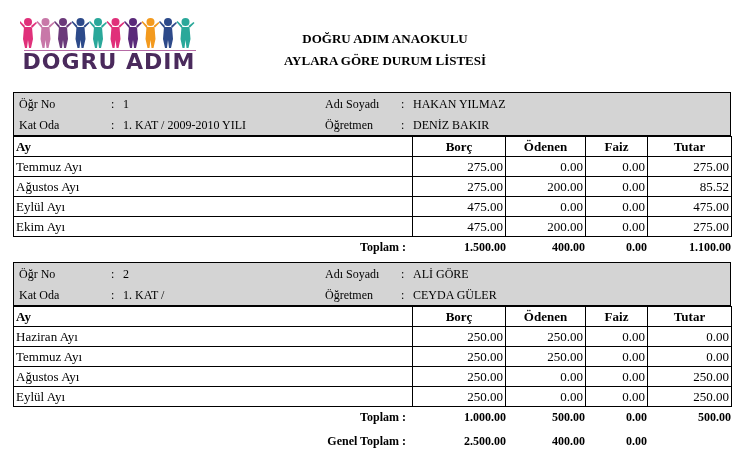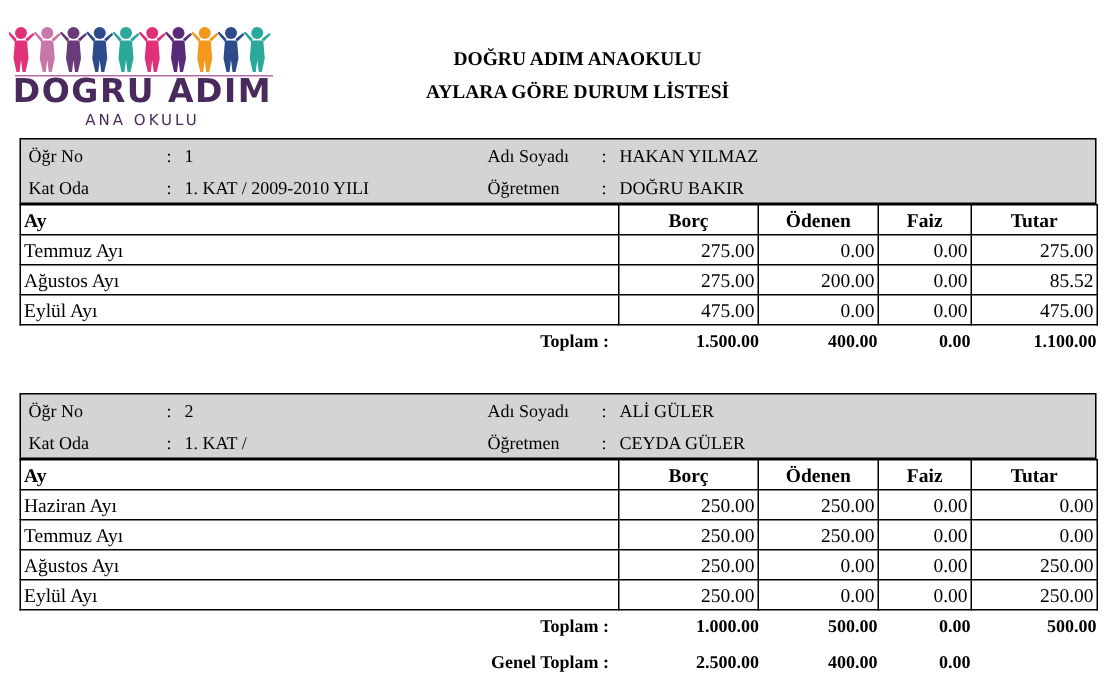--- a/index.html
+++ b/index.html
@@ -1,19 +1,19 @@
 <!DOCTYPE html>
 <html><head>
 <meta charset="utf-8">
 <style>
   html, body { margin: 0; padding: 0; background: #ffffff; }
   body { width: 743px; height: 459px; position: relative; overflow: hidden;
          font-family: "Liberation Serif", "DejaVu Serif", serif; color: #000; }
 
-  .logo { position: absolute; left: 0; top: 12px; width: 190px; height: 68px; }
+  .logo { position: absolute; left: 14px; top: 12px; width: 190px; height: 68px; }
   .logo .kids { position: absolute; left: 6px; top: 3px; width: 176px; height: 34px; }
   .logo .rule { position: absolute; left: 10px; top: 38px; width: 172px; height: 1px; background: #b56aa5; }
   .logo .brand { position: absolute; left: 0; top: 37px; width: 190px; text-align: center;
                  font-family: "DejaVu Sans", sans-serif; font-weight: bold; font-size: 22px;
                  letter-spacing: 1px; color: #4a2a5c; }
   .logo .sub { position: absolute; left: 0; top: 63px; width: 190px; text-align: center;
                font-family: "DejaVu Sans", sans-serif; font-size: 10px; letter-spacing: 2px; color: #4a2a5c; }
 
   .title { position: absolute; left: 220px; top: 28px; width: 330px; text-align: center;
            font-weight: bold; font-size: 13px; line-height: 22px; }
@@ -55,42 +55,41 @@
         <circle cx="130.5" cy="7" r="4" fill="#f39a1e"></circle>
         <path d="M126.5 12 L134.5 12 L135.5 24 L133.5 33 L131.5 33 L130.5 25 L129.5 33 L127.5 33 L125.5 24 Z M126.5 13 L121.5 7 L122.5 6 L127.5 11 Z M134.5 13 L139.5 8 L138.5 7 L133.5 11 Z" fill="#f39a1e"></path>
         <circle cx="148" cy="7" r="4" fill="#2d4a8a"></circle>
         <path d="M144 12 L152 12 L153 24 L151 33 L149 33 L148 25 L147 33 L145 33 L143 24 Z M144 13 L139 7 L140 6 L145 11 Z M152 13 L157 8 L156 7 L151 11 Z" fill="#2d4a8a"></path>
         <circle cx="165.5" cy="7" r="4" fill="#2aa89a"></circle>
         <path d="M161.5 12 L169.5 12 L170.5 24 L168.5 33 L166.5 33 L165.5 25 L164.5 33 L162.5 33 L160.5 24 Z M161.5 13 L156.5 7 L157.5 6 L162.5 11 Z M169.5 13 L174.5 8 L173.5 7 L168.5 11 Z" fill="#2aa89a"></path>
       </g>
   </svg>
   <div class="rule"></div>
   <div class="brand">DOGRU ADIM</div>
-  <div class="sub">ANA OKULU</div>
 </div>
 
 <div class="title">
   <div>DOĞRU ADIM ANAOKULU</div>
   <div>AYLARA GÖRE DURUM LİSTESİ</div>
 </div>
 
 <div class="block" style="top:92px;">
   <div class="info">
     <span class="f" style="left:5px;top:4px;">Öğr No</span>
     <span class="f" style="left:97px;top:4px;">:</span>
     <span class="f" style="left:109px;top:4px;">1</span>
     <span class="f" style="left:5px;top:25px;">Kat Oda</span>
     <span class="f" style="left:97px;top:25px;">:</span>
     <span class="f" style="left:109px;top:25px;">1. KAT / 2009-2010 YILI</span>
     <span class="f" style="left:311px;top:4px;">Adı Soyadı</span>
     <span class="f" style="left:387px;top:4px;">:</span>
     <span class="f" style="left:399px;top:4px;">HAKAN YILMAZ</span>
     <span class="f" style="left:311px;top:25px;">Öğretmen</span>
     <span class="f" style="left:387px;top:25px;">:</span>
-    <span class="f" style="left:399px;top:25px;">DOĞRU BAKIR</span>
+    <span class="f" style="left:399px;top:25px;">DENİZ BAKIR</span>
   </div>
   <table class="grid">
     <colgroup>
         <col style="width:399px">
         <col style="width:93px">
         <col style="width:80px">
         <col style="width:62px">
         <col style="width:84px">
       </colgroup>
     <tbody>
@@ -115,20 +114,27 @@
       <td class="num">0.00</td>
       <td class="num">85.52</td>
     </tr>
     <tr>
       <td class="lbl">Eylül Ayı</td>
       <td class="num">475.00</td>
       <td class="num">0.00</td>
       <td class="num">0.00</td>
       <td class="num">475.00</td>
     </tr>
+    <tr>
+      <td class="lbl">Ekim Ayı</td>
+      <td class="num">475.00</td>
+      <td class="num">200.00</td>
+      <td class="num">0.00</td>
+      <td class="num">275.00</td>
+    </tr>
   </tbody>
     </table>
   <div class="totals">
     <span style="right:325px;">Toplam :</span>
     <span style="right:225px;">1.500.00</span>
     <span style="right:146px;margin-left:46px;">400.00</span>
     <span style="right:84px;">0.00</span>
     <span style="right:0px;">1.100.00</span>
   </div>
 </div>
@@ -136,21 +142,21 @@
 <div class="block" style="top:262px;">
   <div class="info">
     <span class="f" style="left:5px;top:4px;">Öğr No</span>
     <span class="f" style="left:97px;top:4px;">:</span>
     <span class="f" style="left:109px;top:4px;">2</span>
     <span class="f" style="left:5px;top:25px;">Kat Oda</span>
     <span class="f" style="left:97px;top:25px;">:</span>
     <span class="f" style="left:109px;top:25px;">1. KAT /</span>
     <span class="f" style="left:311px;top:4px;">Adı Soyadı</span>
     <span class="f" style="left:387px;top:4px;">:</span>
-    <span class="f" style="left:399px;top:4px;">ALİ GÜLER</span>
+    <span class="f" style="left:399px;top:4px;">ALİ GÖRE</span>
     <span class="f" style="left:311px;top:25px;">Öğretmen</span>
     <span class="f" style="left:387px;top:25px;">:</span>
     <span class="f" style="left:399px;top:25px;">CEYDA GÜLER</span>
   </div>
   <table class="grid">
     <colgroup>
         <col style="width:399px">
         <col style="width:93px">
         <col style="width:80px">
         <col style="width:62px">

